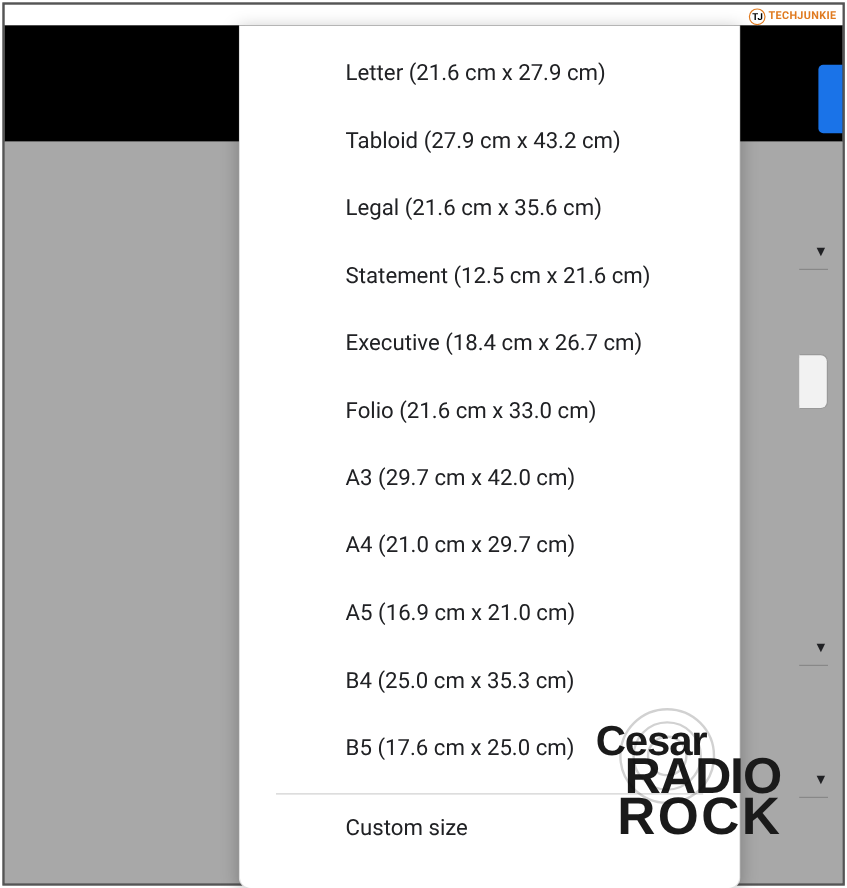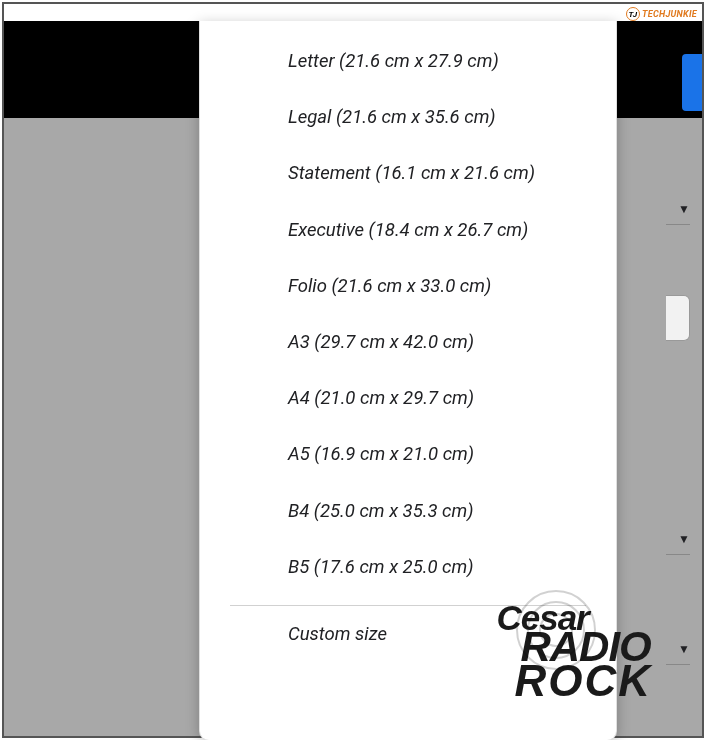--- a/index.html
+++ b/index.html
@@ -1,15 +1,15 @@
 <!DOCTYPE html>
 <html><head>
 <meta charset="utf-8">
 <style>
-  * { box-sizing: border-box; margin: 0; padding: 0; font-style: italic; }
+  * { box-sizing: border-box; margin: 0; padding: 0; }
   body {
     font-family: -apple-system, BlinkMacSystemFont, "Segoe UI", Roboto, Arial, sans-serif;
     width: 706px;
     height: 740px;
     overflow: hidden;
     position: relative;
     background: #fff;
   }
   .frame {
     position: absolute;
@@ -170,22 +170,23 @@
   <span class="summary-caret caret1">▼</span>
   <div class="summary-line line1"></div>
   <div class="pages-box"></div>
   <span class="summary-caret caret2">▼</span>
   <div class="summary-line line2"></div>
   <span class="summary-caret caret3">▼</span>
   <div class="summary-line line3"></div>
 
   <div class="dropdown-panel">
     <div class="dropdown-item">Letter (21.6 cm x 27.9 cm)</div>
+    <div class="dropdown-item">Tabloid (27.9 cm x 43.2 cm)</div>
     <div class="dropdown-item">Legal (21.6 cm x 35.6 cm)</div>
-    <div class="dropdown-item">Statement (16.1 cm x 21.6 cm)</div>
+    <div class="dropdown-item">Statement (12.5 cm x 21.6 cm)</div>
     <div class="dropdown-item">Executive (18.4 cm x 26.7 cm)</div>
     <div class="dropdown-item">Folio (21.6 cm x 33.0 cm)</div>
     <div class="dropdown-item">A3 (29.7 cm x 42.0 cm)</div>
     <div class="dropdown-item">A4 (21.0 cm x 29.7 cm)</div>
     <div class="dropdown-item">A5 (16.9 cm x 21.0 cm)</div>
     <div class="dropdown-item">B4 (25.0 cm x 35.3 cm)</div>
     <div class="dropdown-item">B5 (17.6 cm x 25.0 cm)</div>
     <hr class="divider">
     <div class="dropdown-item">Custom size</div>
   </div>

